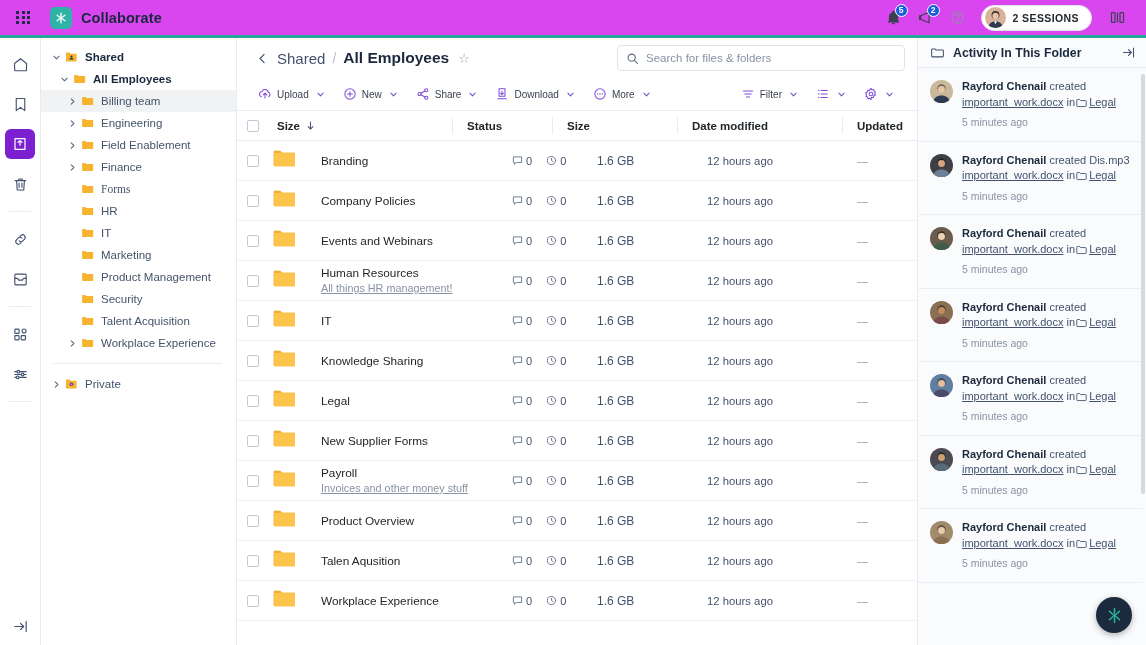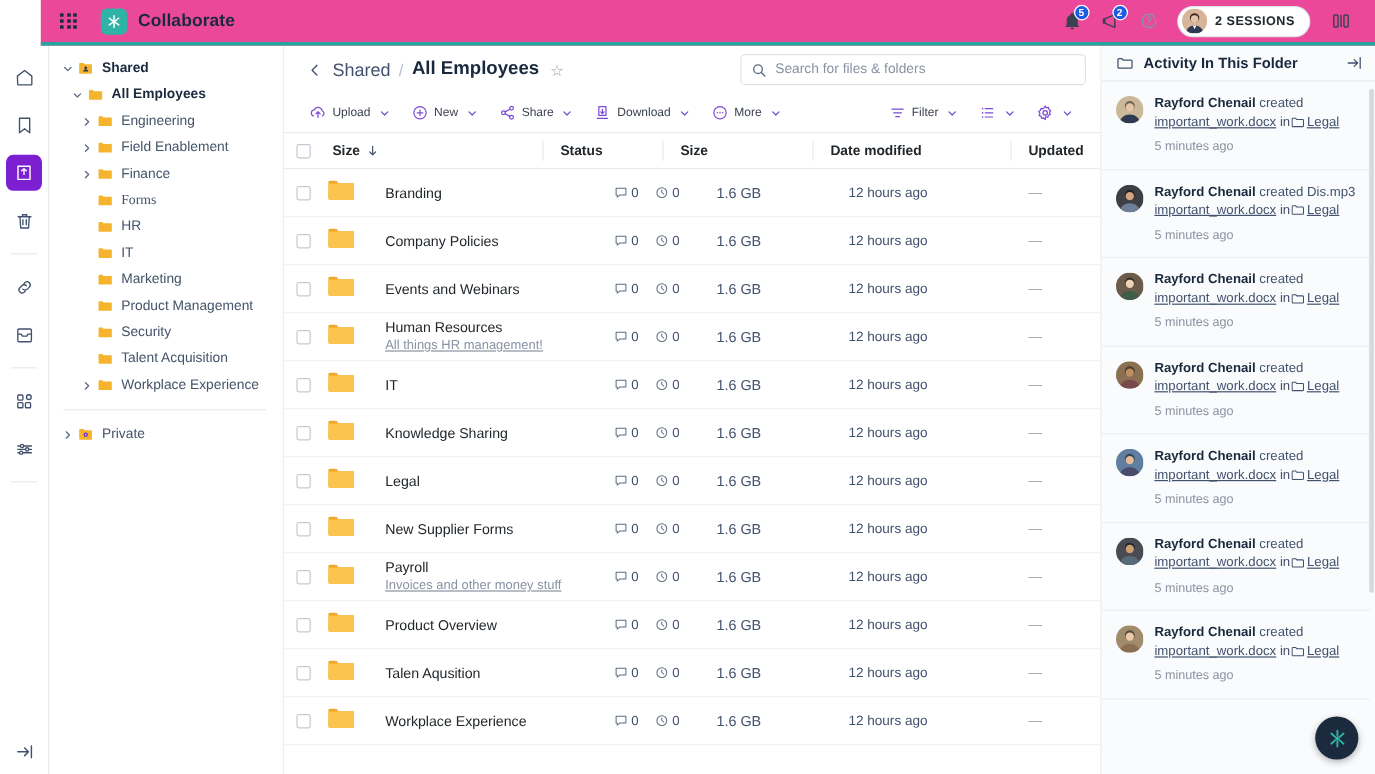--- a/index.html
+++ b/index.html
@@ -7,24 +7,24 @@
     width: 1146px; height: 645px;
     font-family: "Liberation Sans", sans-serif;
     background: #ffffff;
     overflow: hidden;
     color: #22272b;
   }
   .app { position: relative; width: 1146px; height: 645px; display: flex; flex-direction: column; }
 
   
   .topbar {
-    height: 38px; min-height: 38px; background: #ec4899;
+    height: 38px; min-height: 38px; background: #d946ef;
     display: flex; align-items: center; padding: 0 14px 0 10px;
     border-bottom: 3px solid #26a69a;
-    position: relative; z-index: 20; margin-left: 34px;
+    position: relative; z-index: 20;
   }
   .grid-btn { width: 26px; height: 26px; display: flex; align-items: center; justify-content: center; cursor: pointer; border-radius: 4px; }
   .grid-dots { display: grid; grid-template-columns: repeat(3, 3px); grid-template-rows: repeat(3, 3px); gap: 2.4px; }
   .grid-dots i { width: 3px; height: 3px; background: #1c2b41; border-radius: 0.5px; display: block; }
   .brand { display: flex; align-items: center; gap: 9px; margin-left: 14px; }
   .brand-logo {
     width: 22px; height: 22px; border-radius: 5px; background: #2fb3a7;
     display: flex; align-items: center; justify-content: center;
   }
   .brand-name { font-size: 14.5px; font-weight: bold; color: #19283d; letter-spacing: .1px; }
@@ -299,20 +299,33 @@
                 <path d="M2.5 4.3 6 7.8l3.5-3.5"></path>
               </svg>
             </span>
             <span class="tree-ic">
               <svg width="14" height="14" viewBox="0 0 20 20">
                 <path d="M1.6 5.2a1 1 0 0 1 1-1h3.6l1.3 1.5h8.9a1 1 0 0 1 1 1v8.1a1 1 0 0 1-1 1H2.6a1 1 0 0 1-1-1z" fill="#f5b32e"></path>
               </svg>
             </span>
             <span class="tree-label">All Employees</span>
           </div>
+          <div class="tree-row hl" style="padding-left: 24px;">
+            <span class="chev">
+              <svg width="9" height="9" viewBox="0 0 12 12" fill="none" stroke="#5e6c84" stroke-width="1.5" stroke-linecap="round" stroke-linejoin="round">
+                <path d="M4.3 2.5 7.8 6l-3.5 3.5"></path>
+              </svg>
+            </span>
+            <span class="tree-ic">
+              <svg width="14" height="14" viewBox="0 0 20 20">
+                <path d="M1.6 5.2a1 1 0 0 1 1-1h3.6l1.3 1.5h8.9a1 1 0 0 1 1 1v8.1a1 1 0 0 1-1 1H2.6a1 1 0 0 1-1-1z" fill="#f5b32e"></path>
+              </svg>
+            </span>
+            <span class="tree-label">Billing team</span>
+          </div>
           <div class="tree-row" style="padding-left: 24px;">
             <span class="chev">
               <svg width="9" height="9" viewBox="0 0 12 12" fill="none" stroke="#5e6c84" stroke-width="1.5" stroke-linecap="round" stroke-linejoin="round">
                 <path d="M4.3 2.5 7.8 6l-3.5 3.5"></path>
               </svg>
             </span>
             <span class="tree-ic">
               <svg width="14" height="14" viewBox="0 0 20 20">
                 <path d="M1.6 5.2a1 1 0 0 1 1-1h3.6l1.3 1.5h8.9a1 1 0 0 1 1 1v8.1a1 1 0 0 1-1 1H2.6a1 1 0 0 1-1-1z" fill="#f5b32e"></path>
               </svg>

